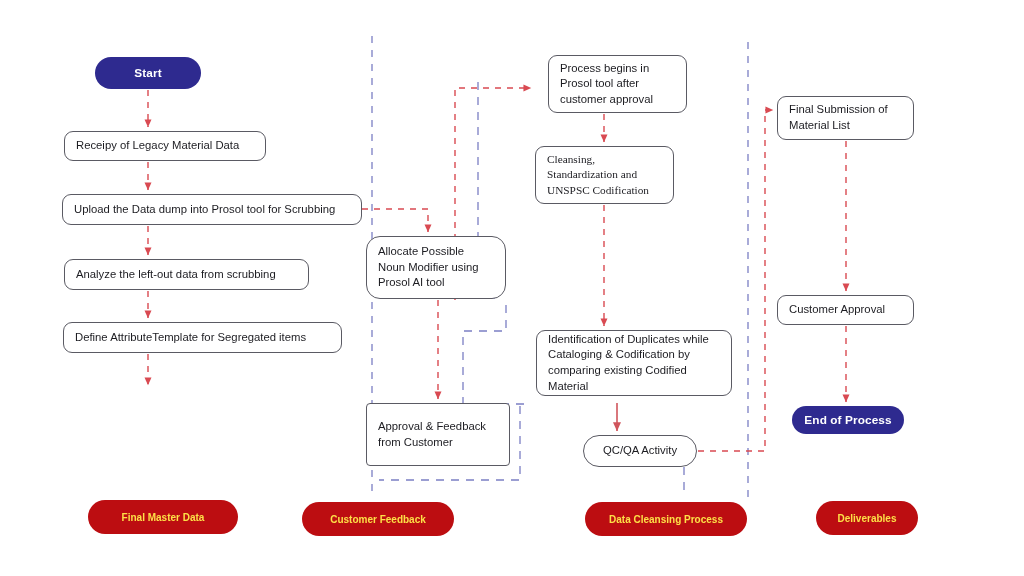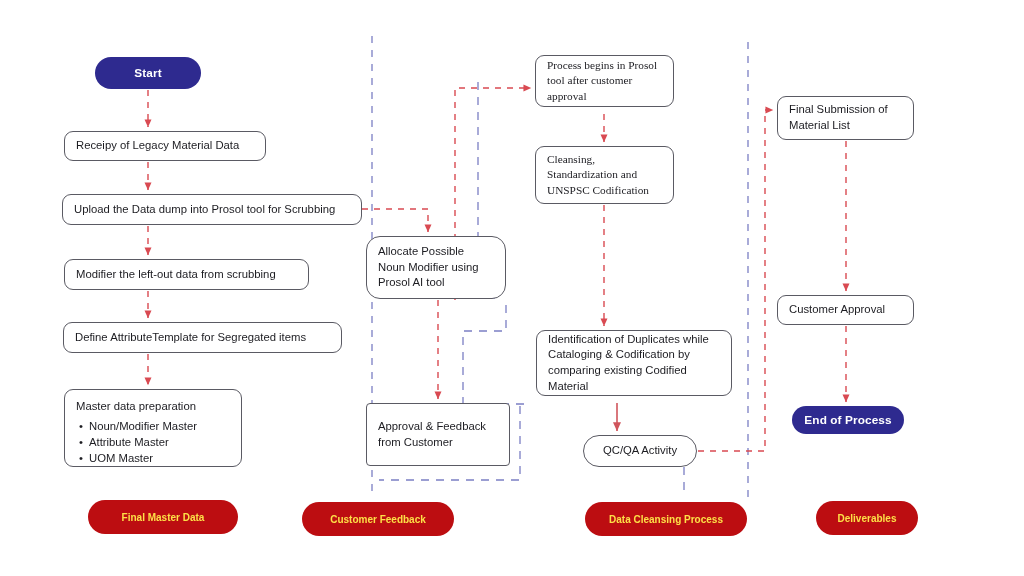--- a/index.html
+++ b/index.html
@@ -145,45 +145,37 @@
 
   <div class="node rounded" style="left:64px; top:131px; width:202px; height:30px;">
     <span class="title">Receipy of Legacy Material Data</span>
   </div>
 
   <div class="node rounded" style="left:62px; top:194px; width:300px; height:31px;">
     <span class="title">Upload the Data dump into Prosol tool for Scrubbing</span>
   </div>
 
   <div class="node rounded" style="left:64px; top:259px; width:245px; height:31px;">
-    <span class="title">Modifier the left-out data from scrubbing</span>
+    <span class="title">Analyze the left-out data from scrubbing</span>
   </div>
 
   <div class="node rounded" style="left:63px; top:322px; width:279px; height:31px;">
     <span class="title">Define AttributeTemplate for Segregated items</span>
   </div>
 
-  <div class="node rounded" style="left:64px; top:389px; width:178px; height:78px; justify-content:flex-start; padding-top:9px;">
-    <span class="title">Master data preparation</span>
-    <ul>
-      <li>Noun/Modifier Master</li>
-      <li>Attribute Master</li>
-      <li>UOM Master</li>
-    </ul>
-  </div>
 
   <div class="node rounded" style="left:366px; top:236px; width:140px; height:63px;border-radius:14px;">
     <span class="title">Allocate Possible Noun Modifier using Prosol AI tool</span>
   </div>
 
   <div class="node square" style="left:366px; top:403px; width:144px; height:63px;">
     <span class="title">Approval &amp; Feedback from Customer</span>
   </div>
 
-  <div class="node rounded" style="left:535px; top:55px; width:139px; height:52px;font-family:Liberation Serif, serif;">
+  <div class="node rounded" style="left:548px; top:55px; width:139px; height:58px;">
     <span class="title">Process begins in Prosol tool after customer approval</span>
   </div>
 
   <div class="node rounded" style="left:535px; top:146px; width:139px; height:58px;font-family:Liberation Serif, serif;">
     <span class="title">Cleansing, Standardization and UNSPSC Codification</span>
   </div>
 
   <div class="node rounded" style="left:536px; top:330px; width:196px; height:66px;">
     <span class="title">Identification of Duplicates while Cataloging &amp; Codification by comparing existing Codified Material</span>
   </div>

